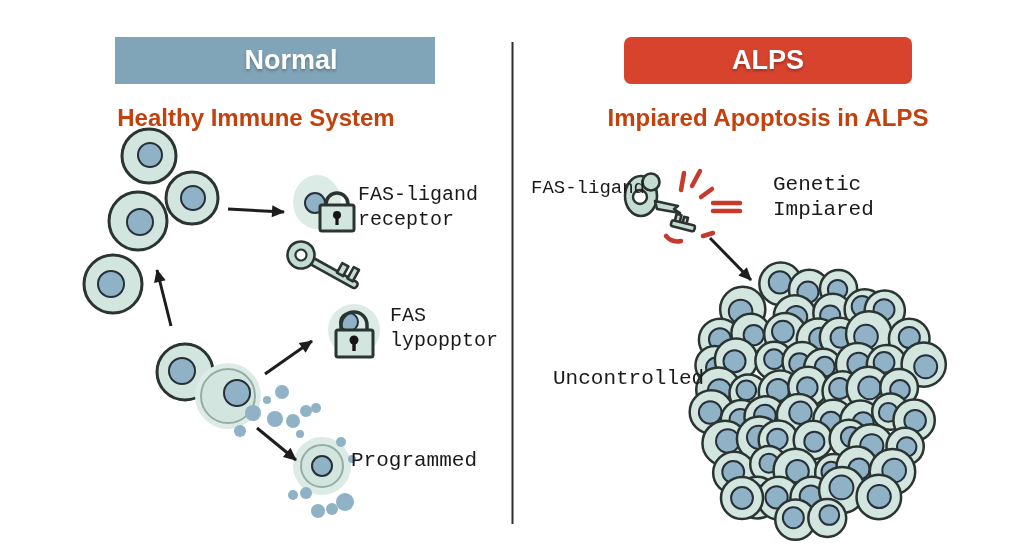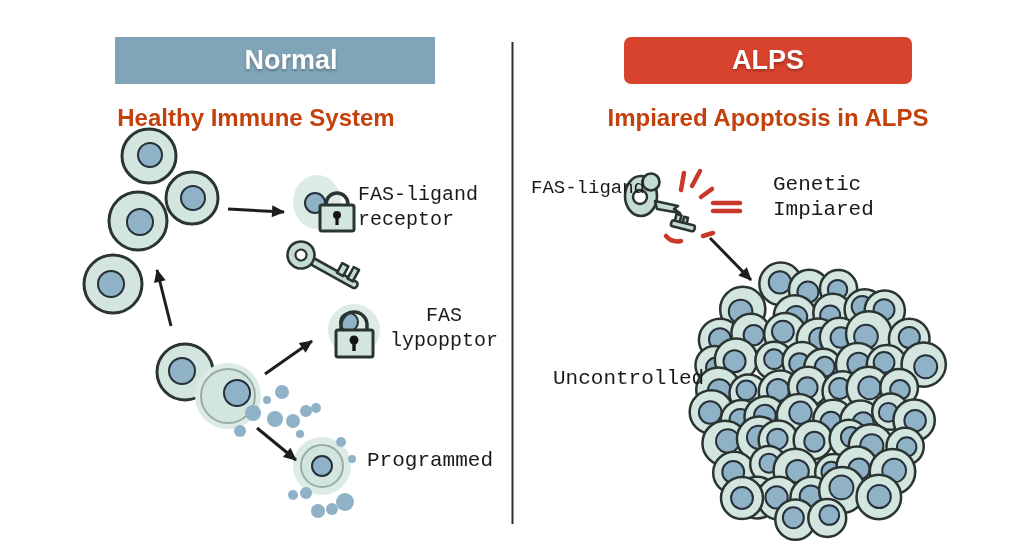--- a/index.html
+++ b/index.html
@@ -10,22 +10,22 @@
           font-weight:700;text-shadow:0 2px 3px rgba(0,0,0,.28);}
   .banner-left{left:115px;background:var(--banner_blue,#80a4b8);padding-left:32px;}
   .banner-right{left:624px;background:var(--banner_red,#d8432e);border-radius:7px;}
   .subtitle{position:absolute;top:104px;width:512px;text-align:center;
             font-size:24px;font-weight:700;color:#c2410c;}
   .subtitle-left{left:0;}
   .subtitle-right{left:512px;}
   .label{position:absolute;color:var(--text_dark,#1a1a1a);font-size:20px;line-height:25px;font-family:Liberation Mono, monospace;}
   .label .ln{white-space:nowrap;}
   .lbl-fas-ligand-l{left:358px;top:182px;font-size:20px;}
-  .lbl-fas-receptor{left:390px;top:303px;text-align:center;}
-  .lbl-cell-death{left:358px;top:448px;width:144px;text-align:center;font-size:21px;}
+  .lbl-fas-receptor{left:390px;top:303px;}
+  .lbl-cell-death{left:342px;top:448px;width:144px;text-align:center;font-size:21px;}
   .lbl-fas-ligand-r{left:531px;top:176px;font-size:19px;}
   .lbl-mutation{left:752px;top:172px;font-size:21px;margin-left:21px;}
   .lbl-accumulation{left:553px;top:366px;width:144px;text-align:left;font-size:21px;}
   svg{position:absolute;left:0;top:0;}
   .cell-body{fill:var(--cell_fill,#d3e5df);stroke:var(--cell_stroke,#2a3431);stroke-width:3;}
   .cell-body.soft{stroke:#96ada6;stroke-width:2;}
   .nucleus{fill:var(--nucleus_fill,#8fb2c6);stroke:var(--nucleus_stroke,#273039);stroke-width:2;}
   .halo{fill:var(--halo_fill,#dcebe5);}
   .dot{fill:var(--dot_fill,#8fb2c6);}
   .arrow{stroke:var(--line_dark,#1d1d1d);stroke-width:3;fill:none;marker-end:url(#ah);}

